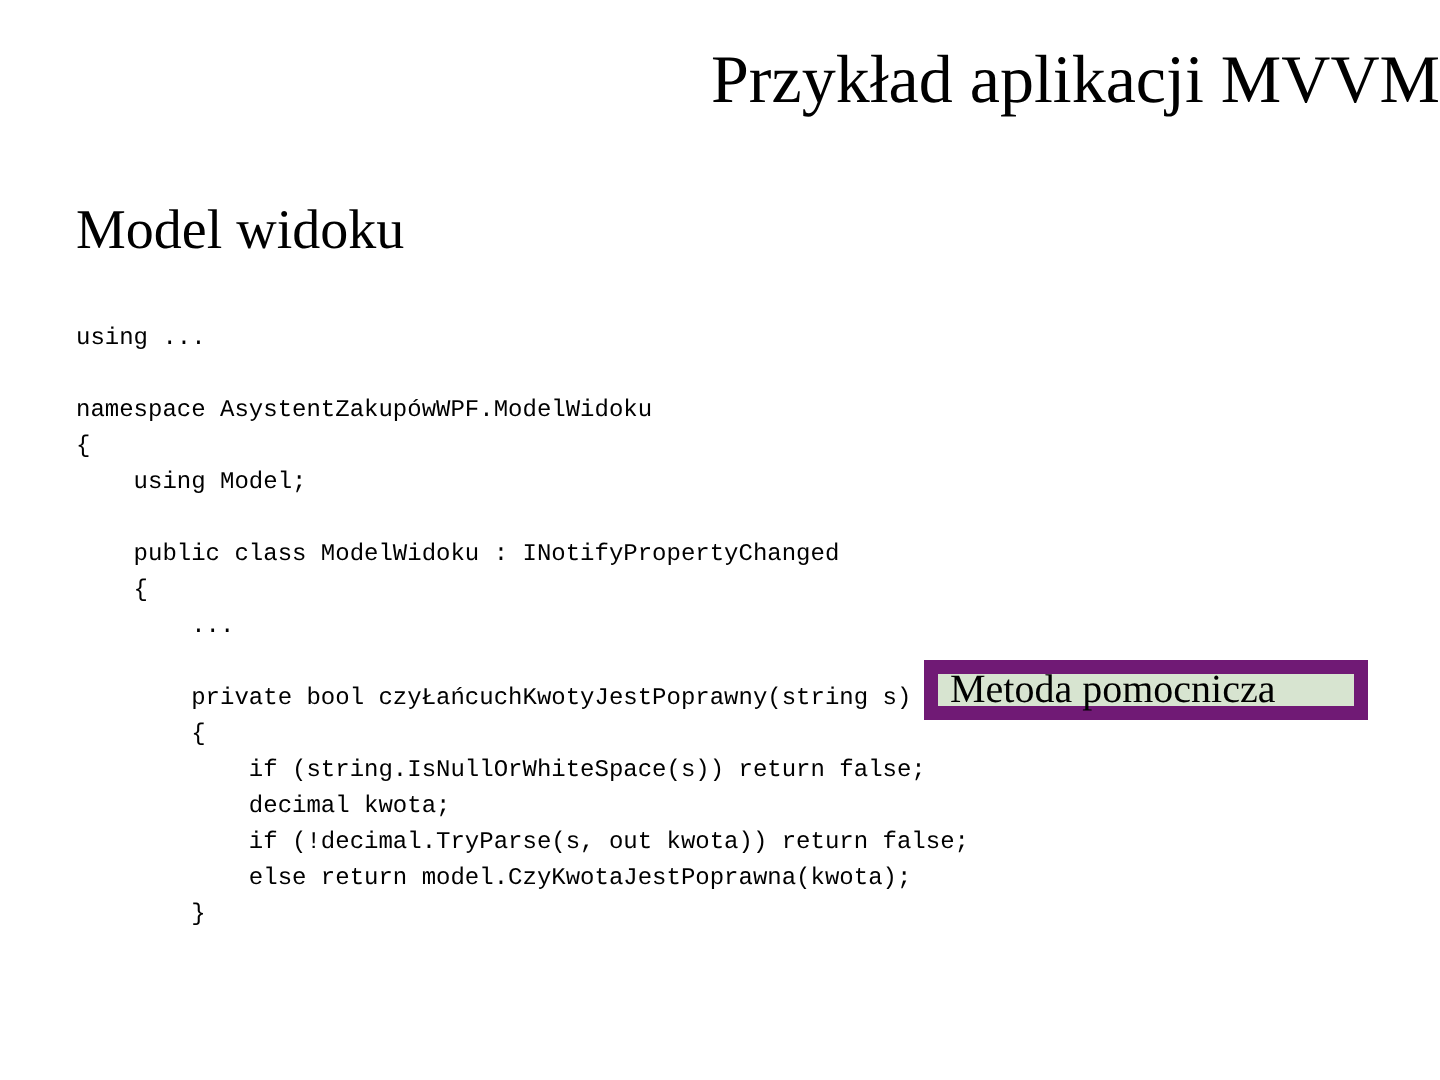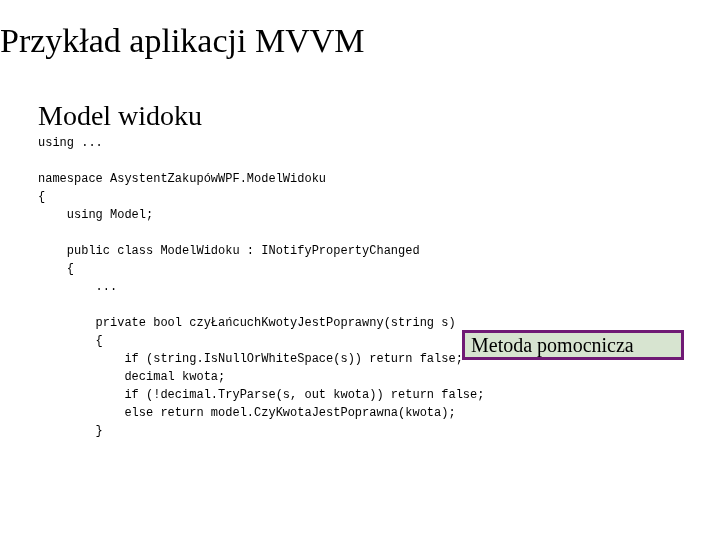--- a/index.html
+++ b/index.html
@@ -7,46 +7,46 @@
     width: 720px;
     height: 540px;
     background: #ffffff;
     font-family: "Times New Roman", Times, serif;
     color: #000;
     overflow: hidden;
     position: relative;
   }
   .title {
     font-size: 34px;
-    text-align: left;
+    text-align: right;
     margin-top: 22px;
     font-weight: normal;
   }
   .subtitle {
     font-size: 28px;
     margin-top: 40px;
     margin-left: 38px;
     font-weight: normal;
   }
   .code-area {
     font-family: "Courier New", Courier, monospace;
     font-size: 12px;
     line-height: 1.5;
-    margin-top: 2px;
+    margin-top: 28px;
     margin-left: 38px;
     color: #000;
     white-space: pre;
   }
   .callout {
     position: absolute;
     left: 462px;
     top: 330px;
     width: 222px;
     height: 30px;
-    border: 3px solid #701a75;
+    border: 7px solid #701a75;
     background: #d7e4d0;
     font-family: "Times New Roman", Times, serif;
     font-size: 20px;
     display: flex;
     align-items: center;
     padding-left: 6px;
   }
 </style>
 </head>
 <body>

